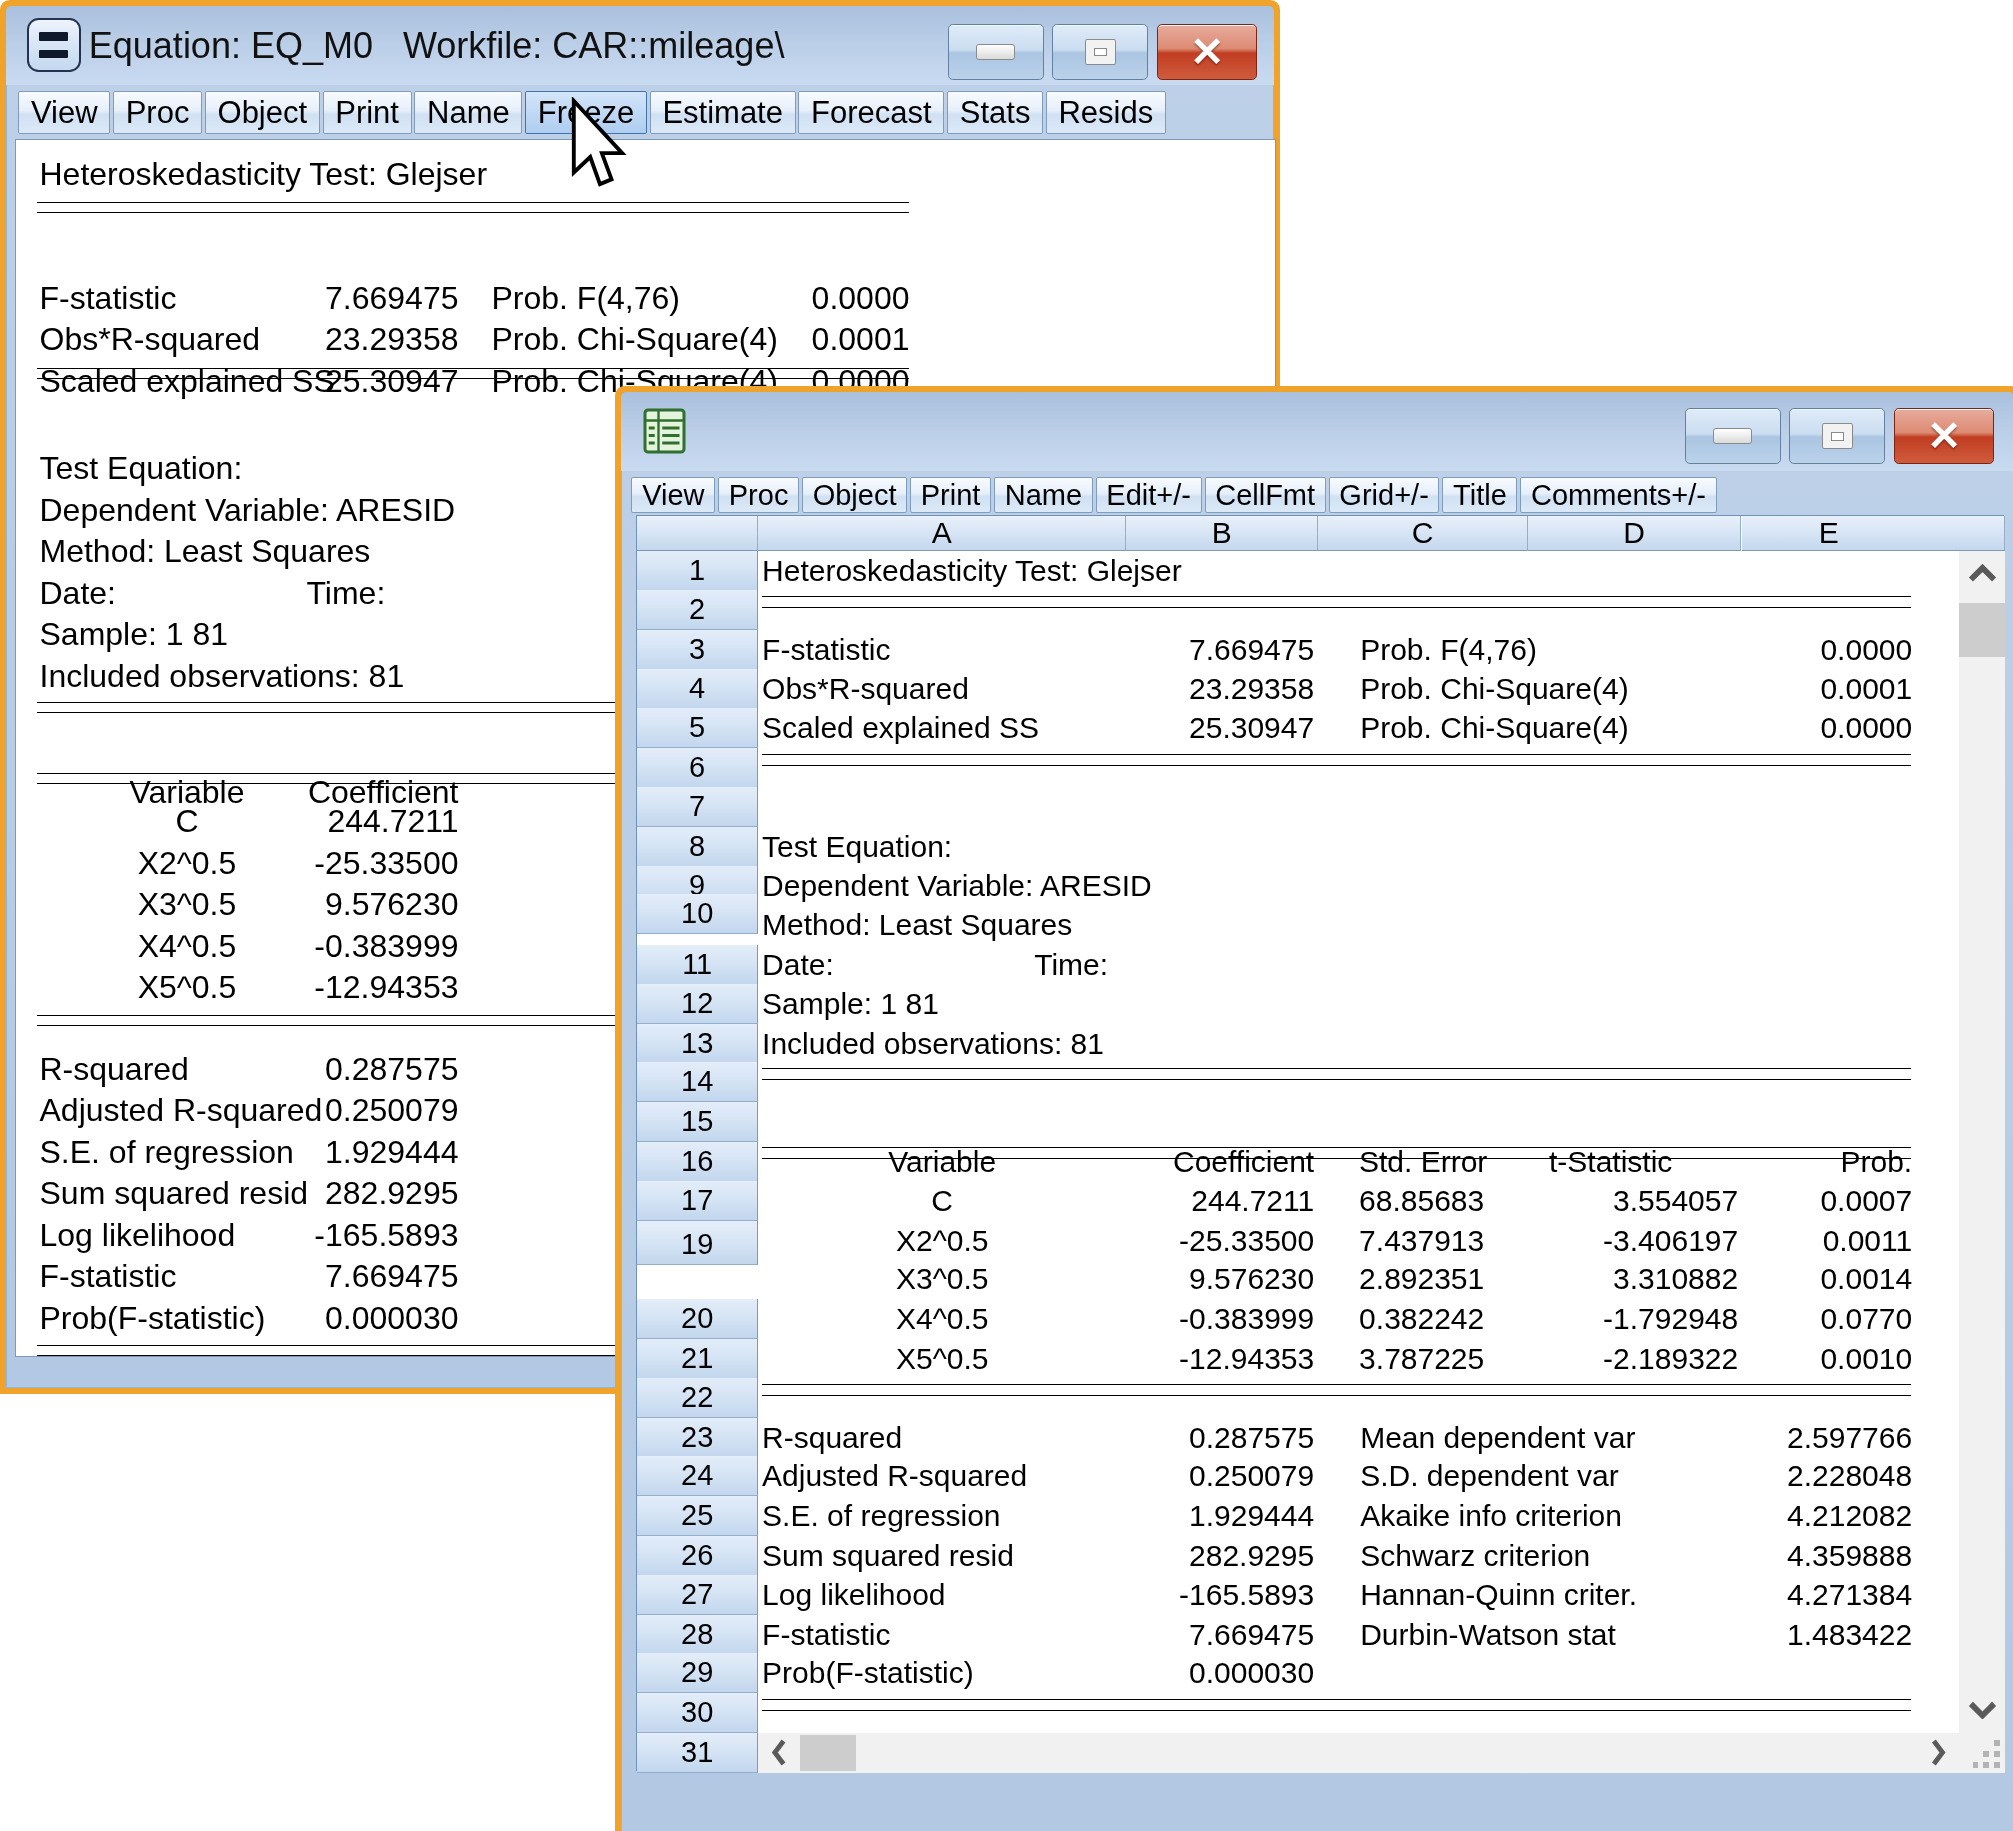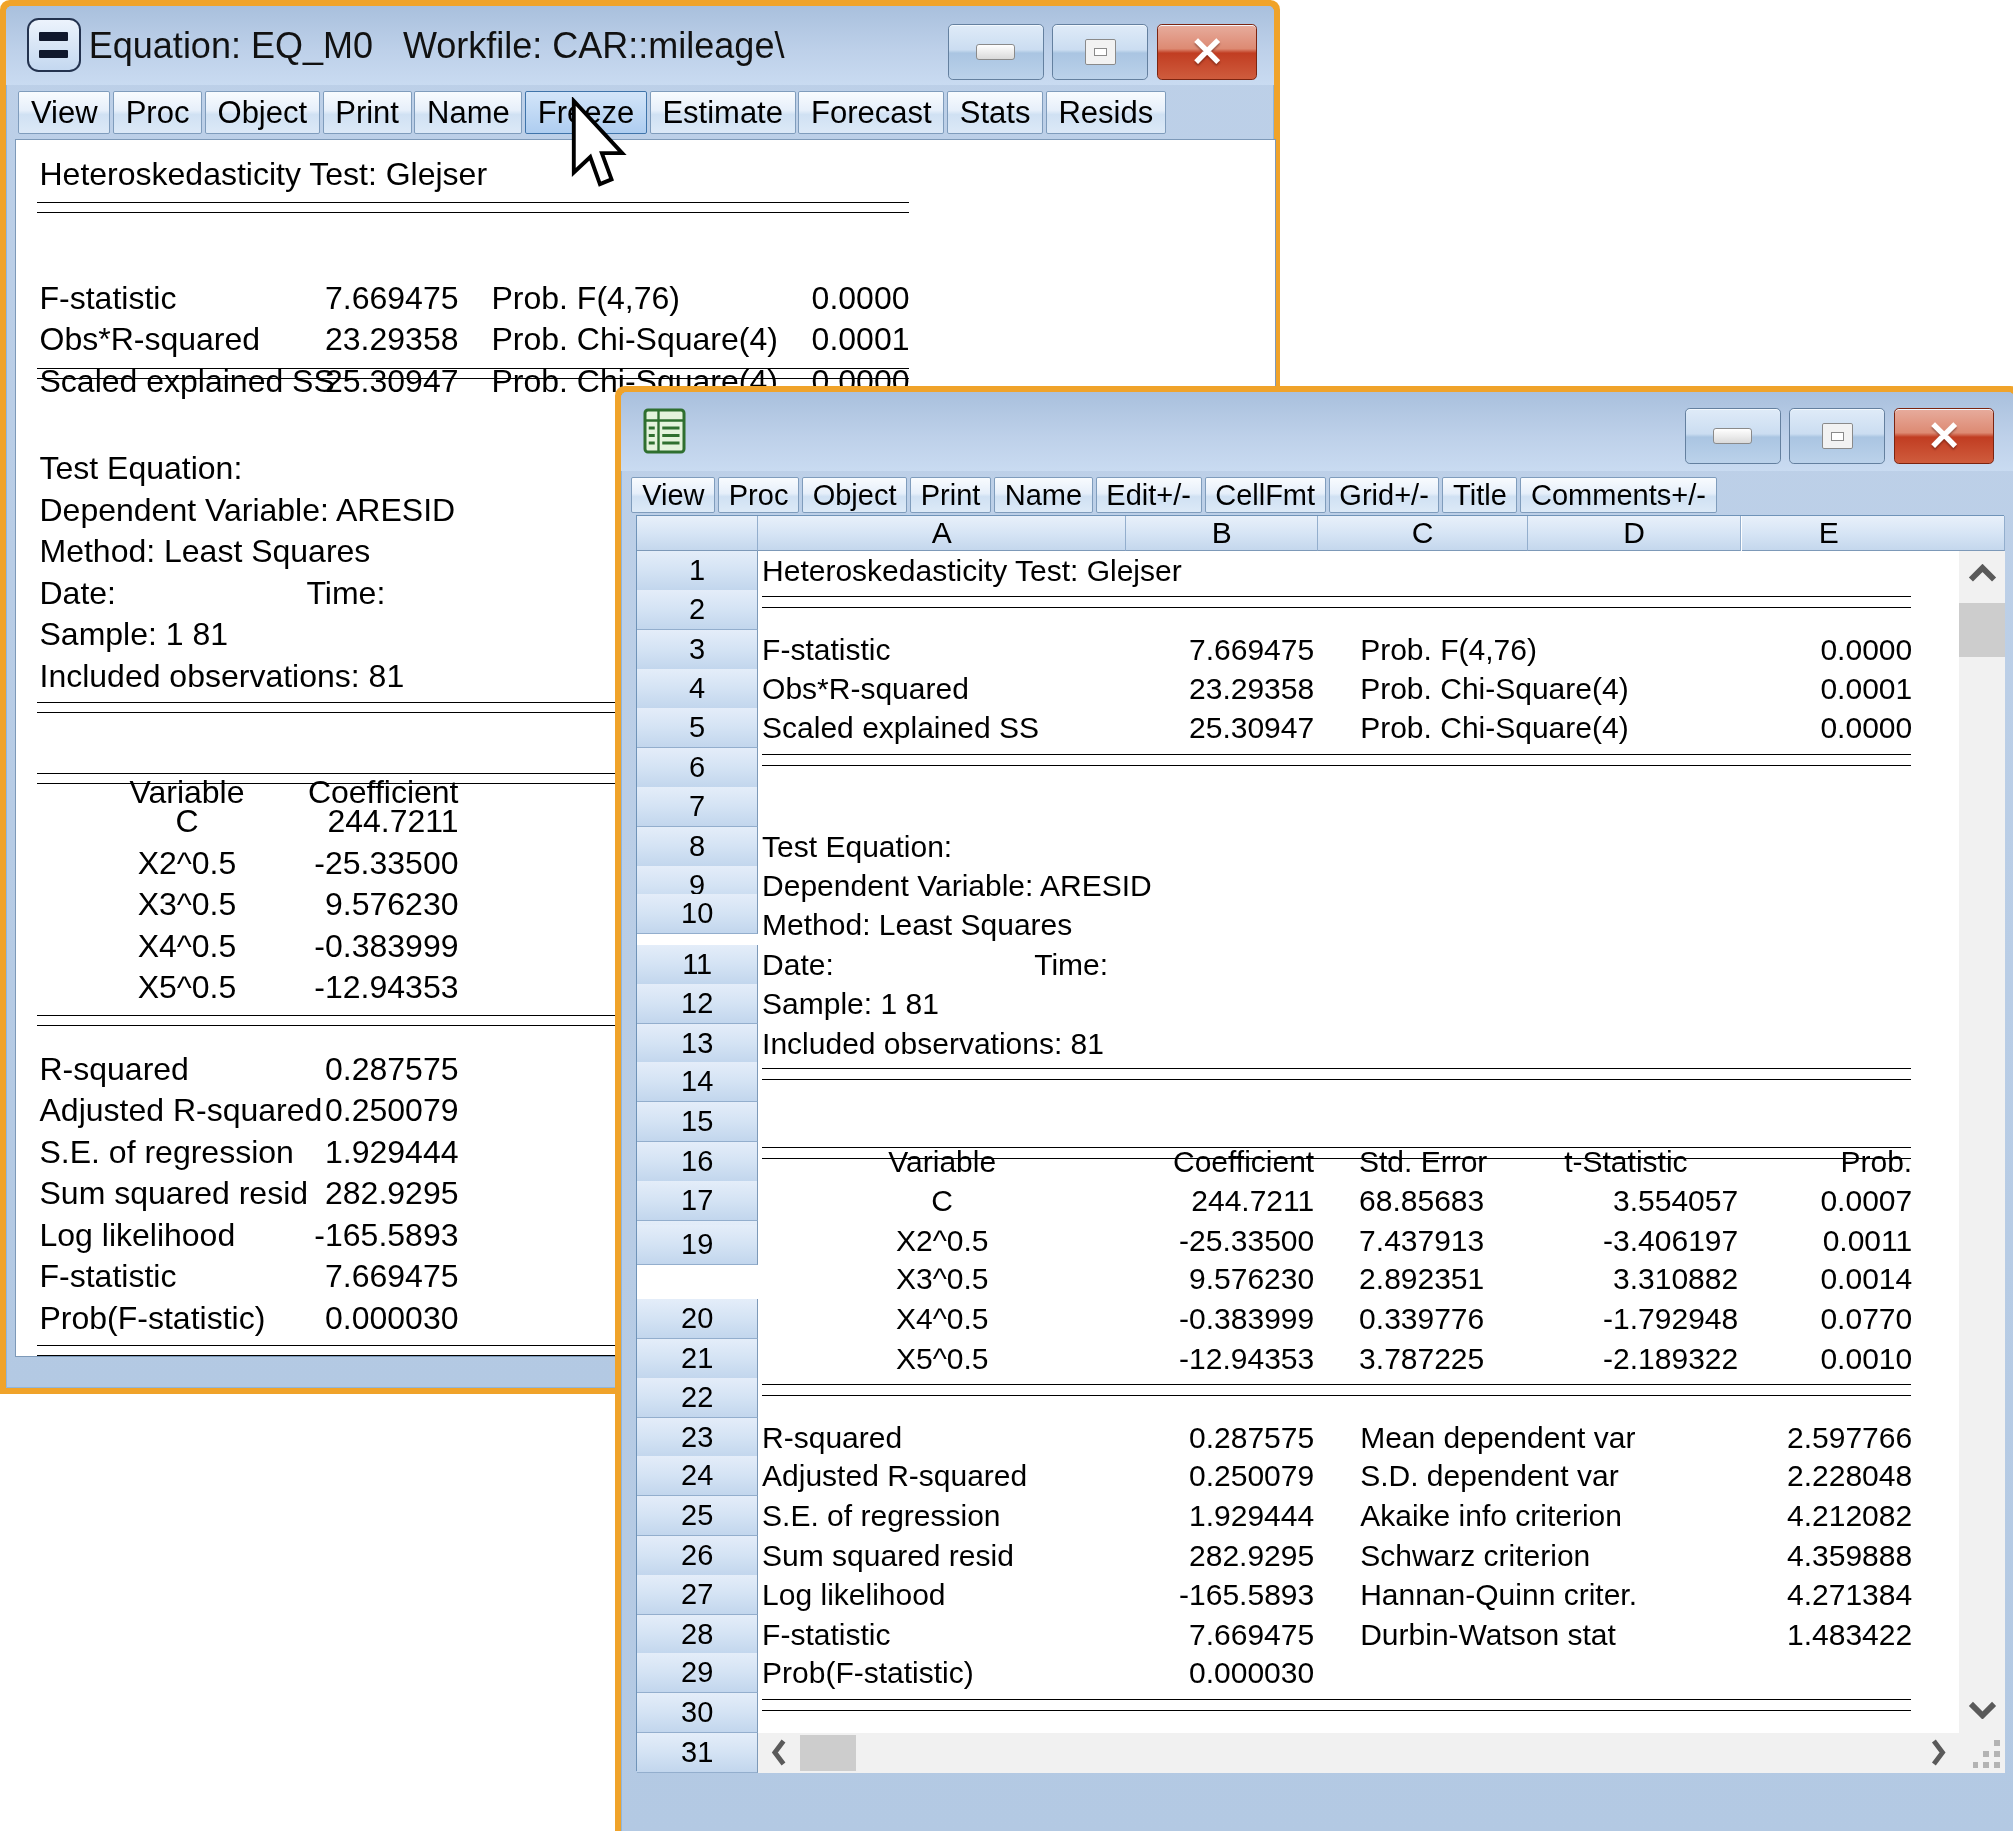--- a/index.html
+++ b/index.html
@@ -73,21 +73,21 @@
            border-right:1px solid #7d99b8; border-bottom:1px solid #93aecd; }
   .srow { position:absolute; left:121px; width:1201px; height:40px; line-height:40px; white-space:pre; }
   .sl  { position:absolute; left:3.9px; }
   .sB  { position:absolute; left:368px; width:188px; text-align:right; }
   .sC  { position:absolute; left:602px; }
   .sE  { position:absolute; left:984px; width:170px; text-align:right; }
   .svA { position:absolute; left:0; width:368px; text-align:center; }
   .svC { position:absolute; left:560px; width:207px; text-align:center; }
   .svD { position:absolute; left:770px; width:210px; text-align:right; }
   .shC { position:absolute; left:560px; width:210px; text-align:center; }
-  .shD { position:absolute; left:806px; width:213px; }
+  .shD { position:absolute; left:746px; width:213px; text-align:center; }
   .st  { position:absolute; left:276px; }
   .dl2 { position:absolute; left:125px; width:1149px; height:12.6px; border-top:1.9px solid #000; border-bottom:1.9px solid #000; }
 
   .vsb { position:absolute; left:1322px; top:35px; width:46px; height:1182px; background:#f1f1f1; }
   .vthumb { position:absolute; left:0; top:52px; width:46px; height:54px; background:#cdcdcd; }
   .hsb { position:absolute; left:121px; top:1217px; width:1201px; height:40px; background:#f1f1f1; }
   .hthumb { position:absolute; left:42px; top:1.9px; width:56px; height:36px; background:#cdcdcd; }
   .sbtn { position:absolute; display:flex; align-items:center; justify-content:center; }
   .corner-grip { position:absolute; left:1322px; top:1217px; width:46px; height:40px; background:#f1f1f1; }
   .gdot { position:absolute; width:5.8px; height:5.8px; background:#b3b3b3; }
@@ -283,21 +283,21 @@
         <div class="dl2" style="top:552px"></div>
 
         <div class="srow" style="top:586px">
           <span class="svA">Variable</span><span class="sB">Coefficient</span><span class="shC">Std. Error</span><span class="shD">t-Statistic</span><span class="sE">Prob.</span>
         </div>
         <div class="dl2" style="top:631px"></div>
 
         <div class="srow" style="top:665px"><span class="svA">C</span><span class="sB">244.7211</span><span class="svC">68.85683</span><span class="svD">3.554057</span><span class="sE">0.0007</span></div>
         <div class="srow" style="top:705px"><span class="svA">X2^0.5</span><span class="sB">-25.33500</span><span class="svC">7.437913</span><span class="svD">-3.406197</span><span class="sE">0.0011</span></div>
         <div class="srow" style="top:743px"><span class="svA">X3^0.5</span><span class="sB">9.576230</span><span class="svC">2.892351</span><span class="svD">3.310882</span><span class="sE">0.0014</span></div>
-        <div class="srow" style="top:783px"><span class="svA">X4^0.5</span><span class="sB">-0.383999</span><span class="svC">0.339776</span><span class="svD">-1.792948</span><span class="sE">0.0770</span></div>
+        <div class="srow" style="top:783px"><span class="svA">X4^0.5</span><span class="sB">-0.383999</span><span class="svC">0.382242</span><span class="svD">-1.792948</span><span class="sE">0.0770</span></div>
         <div class="srow" style="top:823px"><span class="svA">X5^0.5</span><span class="sB">-12.94353</span><span class="svC">3.787225</span><span class="svD">-2.189322</span><span class="sE">0.0010</span></div>
         <div class="dl2" style="top:868px"></div>
 
         <div class="srow" style="top:902px"><span class="sl">R-squared</span><span class="sB">0.287575</span><span class="sC">Mean dependent var</span><span class="sE">2.597766</span></div>
         <div class="srow" style="top:940px"><span class="sl">Adjusted R-squared</span><span class="sB">0.250079</span><span class="sC">S.D. dependent var</span><span class="sE">2.228048</span></div>
         <div class="srow" style="top:980px"><span class="sl">S.E. of regression</span><span class="sB">1.929444</span><span class="sC">Akaike info criterion</span><span class="sE">4.212082</span></div>
         <div class="srow" style="top:1020px"><span class="sl">Sum squared resid</span><span class="sB">282.9295</span><span class="sC">Schwarz criterion</span><span class="sE">4.359888</span></div>
         <div class="srow" style="top:1059px"><span class="sl">Log likelihood</span><span class="sB">-165.5893</span><span class="sC">Hannan-Quinn criter.</span><span class="sE">4.271384</span></div>
         <div class="srow" style="top:1099px"><span class="sl">F-statistic</span><span class="sB">7.669475</span><span class="sC">Durbin-Watson stat</span><span class="sE">1.483422</span></div>
         <div class="srow" style="top:1137px"><span class="sl">Prob(F-statistic)</span><span class="sB">0.000030</span></div>

